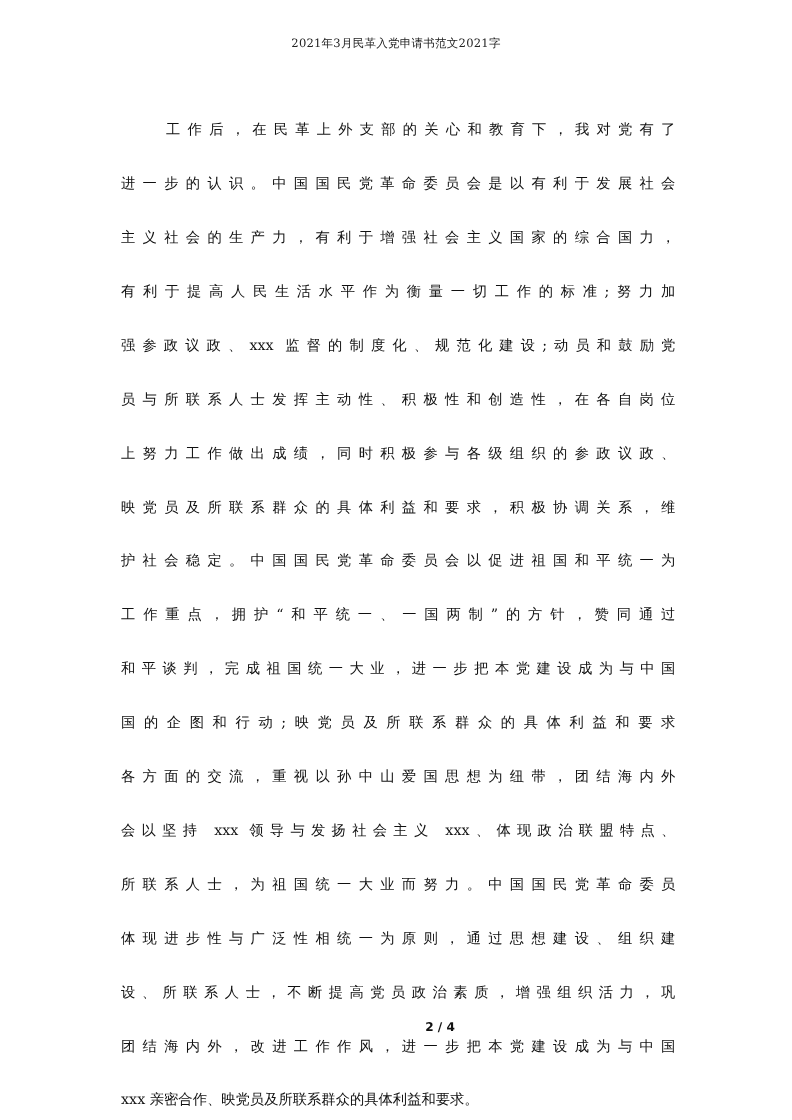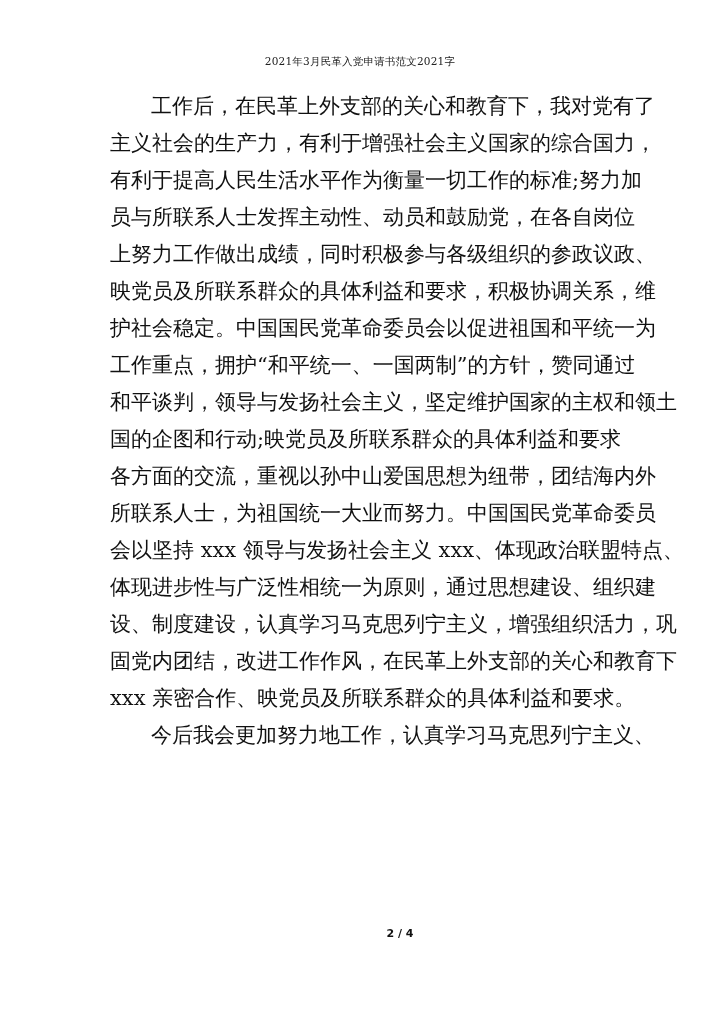--- a/index.html
+++ b/index.html
@@ -10,43 +10,44 @@
     body {
       width: 720px;
       height: 1018px;
       position: relative;
       overflow: hidden;
       font-family: "DejaVu Serif", "Liberation Serif", serif;
       color: #111111;
     }
     .page-header {
       position: absolute;
-      top: 55px;
+      top: 33px;
       left: 0;
       width: 720px;
       text-align: center;
       font-size: 10.5px;
       color: #222222;
       letter-spacing: 0.2px;
     }
     .body-text {
       position: absolute;
       top: 88px;
       left: 110px;
       width: 504px;
     }
     .line {
       display: block;
       height: 37px;
       line-height: 37px;
-      font-size: 21px;
+      font-size: 13px;
       white-space: nowrap;
       text-align: justify;
       text-align-last: justify;
       letter-spacing: 0;
+      margin-top: 12px;
     }
     .line.indent {
       padding-left: 41px;
     }
     .line.last {
       text-align-last: left;
     }
     .page-number {
       position: absolute;
       top: 927px;
@@ -60,32 +61,34 @@
       margin-left: 40px;
     }
   </style>
 </head>
 <body>
 
 <div class="page-header">2021年3月民革入党申请书范文2021字</div>
 
 <div class="body-text">
   <span class="line indent">工作后，在民革上外支部的关心和教育下，我对党有了</span>
+  <span class="line">进一步的认识。中国国民党革命委员会是以有利于发展社会</span>
   <span class="line">主义社会的生产力，有利于增强社会主义国家的综合国力，</span>
   <span class="line">有利于提高人民生活水平作为衡量一切工作的标准;努力加</span>
-  <span class="line">员与所联系人士发挥主动性、动员和鼓励党，在各自岗位</span>
+  <span class="line">强参政议政、xxx 监督的制度化、规范化建设;动员和鼓励党</span>
+  <span class="line">员与所联系人士发挥主动性、积极性和创造性，在各自岗位</span>
   <span class="line">上努力工作做出成绩，同时积极参与各级组织的参政议政、</span>
   <span class="line">映党员及所联系群众的具体利益和要求，积极协调关系，维</span>
   <span class="line">护社会稳定。中国国民党革命委员会以促进祖国和平统一为</span>
   <span class="line">工作重点，拥护“和平统一、一国两制”的方针，赞同通过</span>
-  <span class="line">和平谈判，领导与发扬社会主义，坚定维护国家的主权和领土</span>
+  <span class="line">和平谈判，完成祖国统一大业，进一步把本党建设成为与中国</span>
   <span class="line">国的企图和行动;映党员及所联系群众的具体利益和要求</span>
   <span class="line">各方面的交流，重视以孙中山爱国思想为纽带，团结海内外</span>
+  <span class="line">会以坚持 xxx 领导与发扬社会主义 xxx、体现政治联盟特点、</span>
   <span class="line">所联系人士，为祖国统一大业而努力。中国国民党革命委员</span>
-  <span class="line">会以坚持 xxx 领导与发扬社会主义 xxx、体现政治联盟特点、</span>
   <span class="line">体现进步性与广泛性相统一为原则，通过思想建设、组织建</span>
-  <span class="line">设、制度建设，认真学习马克思列宁主义，增强组织活力，巩</span>
-  <span class="line">固党内团结，改进工作作风，在民革上外支部的关心和教育下</span>
+  <span class="line">设、所联系人士，不断提高党员政治素质，增强组织活力，巩</span>
+  <span class="line">团结海内外，改进工作作风，进一步把本党建设成为与中国</span>
   <span class="line last">xxx 亲密合作、映党员及所联系群众的具体利益和要求。</span>
   <span class="line indent">今后我会更加努力地工作，认真学习马克思列宁主义、</span>
 </div>
 
 <div class="page-number">2 / 4</div>
 
 </body></html>

